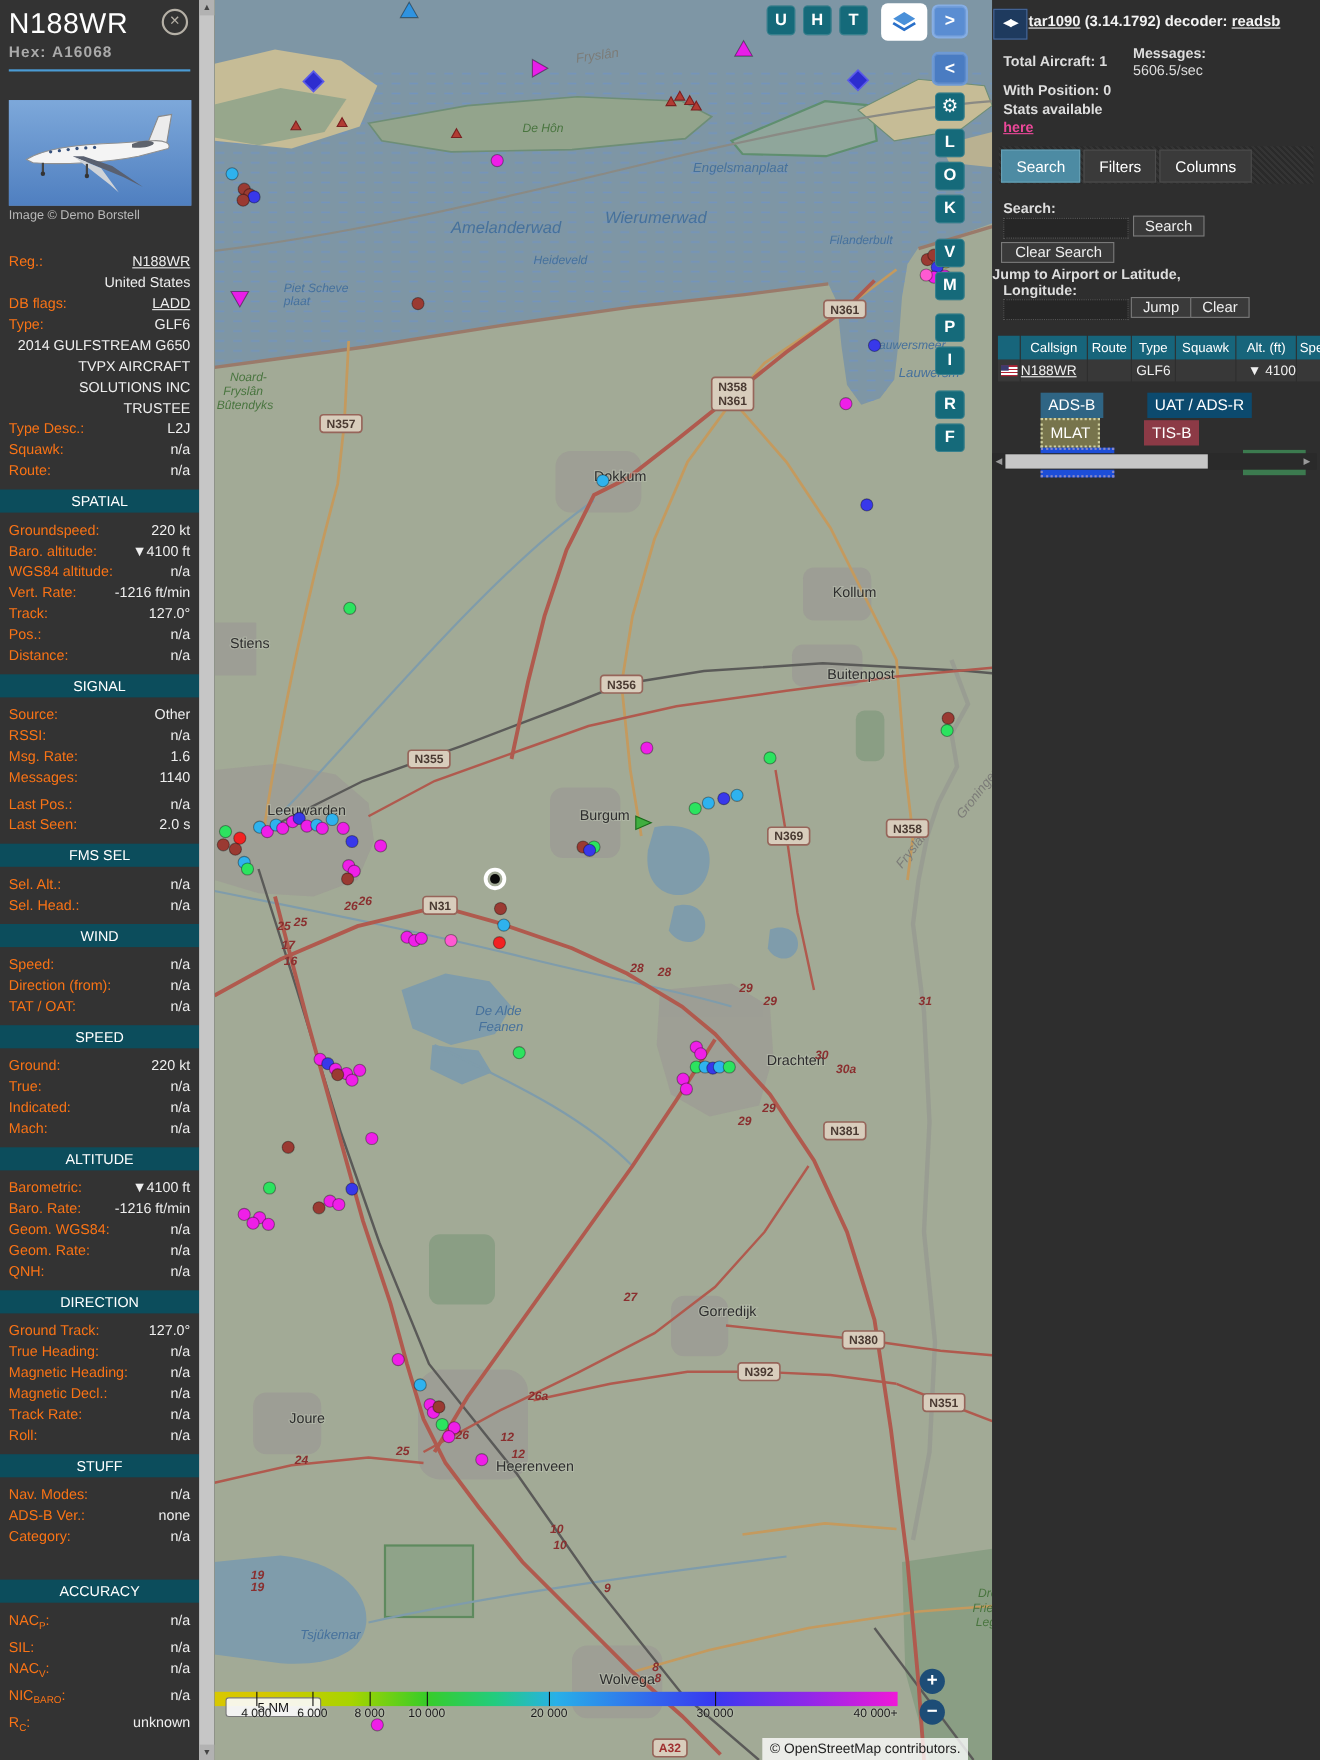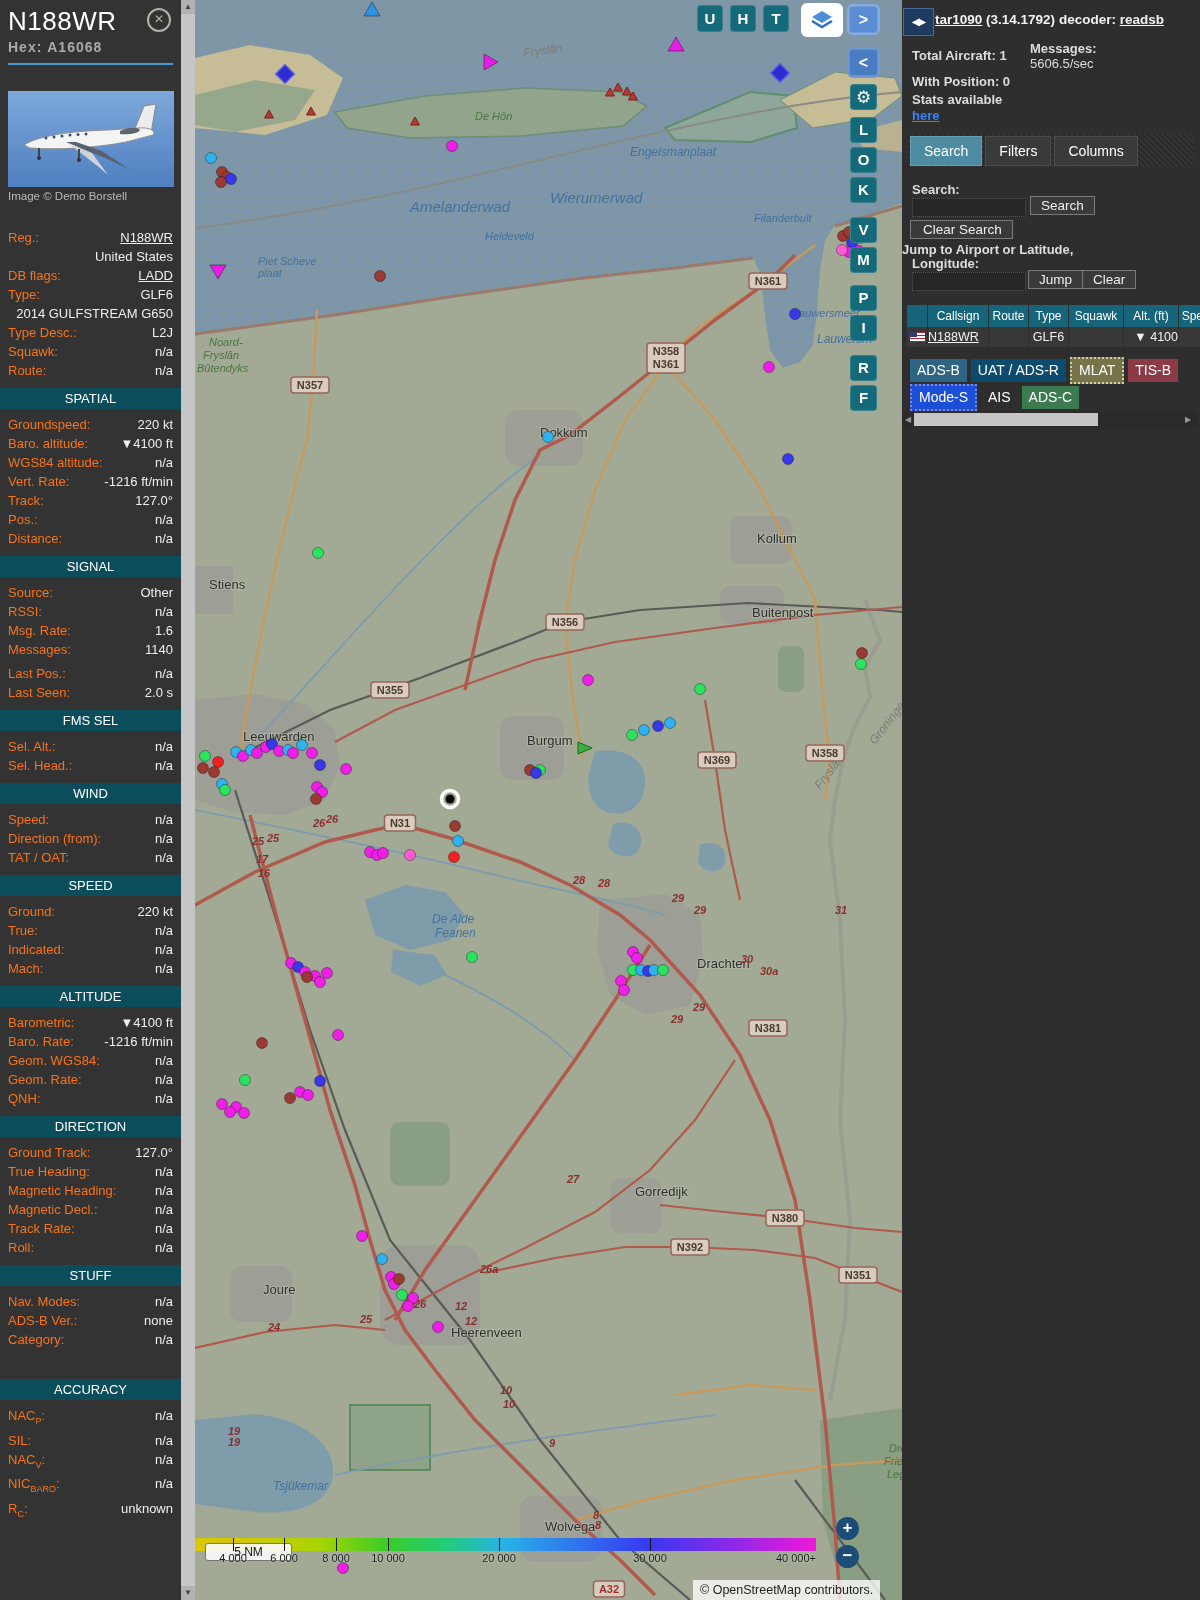--- a/index.html
+++ b/index.html
@@ -62,39 +62,39 @@
   #attrib{position:absolute;left:498px;top:1580px;height:20px;background:rgba(255,255,255,.78);
           font-size:12.5px;color:#222;padding:1px 7px;line-height:18px;white-space:nowrap;}
 
   
   #panel{position:absolute;left:902px;top:0;width:298px;height:1600px;background:#2e2e2e;color:#e8e8e8;}
   .p-toggle{position:absolute;left:1px;top:8px;width:29px;height:26px;background:#1e3a5e;border:1px solid #48689a;
             color:#fff;font-size:10px;text-align:center;line-height:25px;letter-spacing:-1px;cursor:pointer;}
   .p-title{position:absolute;left:33px;top:12px;font-size:13.5px;font-weight:bold;color:#f2f2f2;white-space:nowrap;}
   .p-title .ln{text-decoration:underline;cursor:pointer;}
   .p-stat{position:absolute;font-size:13px;font-weight:bold;color:#ddd;}
-  .p-link{color:#3b82f6;text-decoration:underline;font-weight:bold;font-size:13px;cursor:pointer;}
+  .p-link{color:#ec4899;text-decoration:underline;font-weight:bold;font-size:13px;cursor:pointer;}
   #tabs{position:absolute;left:6px;top:133px;width:286px;height:34px;
         background:repeating-linear-gradient(45deg,#2a2a2a 0 2px,#343434 2px 4px);padding-top:0;}
   .tab{display:inline-block;margin:3px 1px 0 2px;padding:6px 13px;font-size:14px;background:#3a3a3a;color:#fff;
        border:1px solid #4c4c4c;cursor:pointer;}
   .tab.active{background:#4d8ba3;border-color:#66a0b5;}
   .p-lbl{font-size:13px;font-weight:bold;color:#ddd;}
   .p-input{background:#262626;border:1px dotted #555;height:15px;width:108px;}
   .p-btn{background:#3a3a3a;border:1px solid #7a7a7a;color:#eee;font-size:13.5px;padding:1px 10px;
          font-family:"Liberation Sans",sans-serif;cursor:pointer;}
   #actable{position:absolute;left:5px;top:305px;width:293px;overflow:hidden;}
   #actable .hrow,#actable .drow{display:flex;}
   #actable .hcell{background:#17657b;color:#fff;font-size:12px;text-align:center;padding:4px 0;margin-right:1px;flex:none;}
   #actable .dcell{color:#f0f0f0;font-size:12.5px;padding:3px 0;margin-right:1px;flex:none;background:#383838;}
   .flagus{display:inline-block;width:15px;height:10px;vertical-align:-1px;
      background:repeating-linear-gradient(#b22234 0 1.5px,#fff 1.5px 3px);position:relative;}
   .flagus:before{content:"";position:absolute;left:0;top:0;width:7px;height:5px;background:#3c3b6e;}
   .badges{position:absolute;left:8px;top:357px;width:286px;line-height:23px;}
-  .badge{display:inline-block;font-size:14px;color:#fff;padding:0 7px;margin-right:4px;}
+  .badge{display:inline-block;font-size:14px;color:#fff;padding:0 7px;margin-right:4px;margin-left:36px;}
   #hscroll{position:absolute;left:0;top:412px;width:295px;height:15px;background:#2a2a2a;}
   #hscroll .harr{position:absolute;top:0;width:12px;height:15px;color:#999;font-size:8px;line-height:15px;text-align:center;cursor:pointer;}
   #hscroll .thumb{position:absolute;left:12px;top:1px;width:184px;height:13px;background:#c6c6c6;cursor:pointer;}
 </style>
 </head>
 <body>
 
 <div id="app">
 
   <aside id="sidebar">
@@ -144,20 +144,24 @@
             <span class="lbl">DB flags:</span>
             <span class="val link">LADD</span>
           </div>
           <div class="sb-row">
             <span class="lbl">Type:</span>
             <span class="val">GLF6</span>
           </div>
           <div class="sb-row">
             <span class="lbl"></span>
             <span class="val">2014 GULFSTREAM G650</span>
+          </div>
+          <div class="sb-row">
+            <span class="lbl"></span>
+            <span class="val">TVPX AIRCRAFT SOLUTIONS INC TRUSTEE</span>
           </div>
           <div class="sb-row">
             <span class="lbl">Type Desc.:</span>
             <span class="val">L2J</span>
           </div>
           <div class="sb-row">
             <span class="lbl">Squawk:</span>
             <span class="val">n/a</span>
           </div>
           <div class="sb-row">

